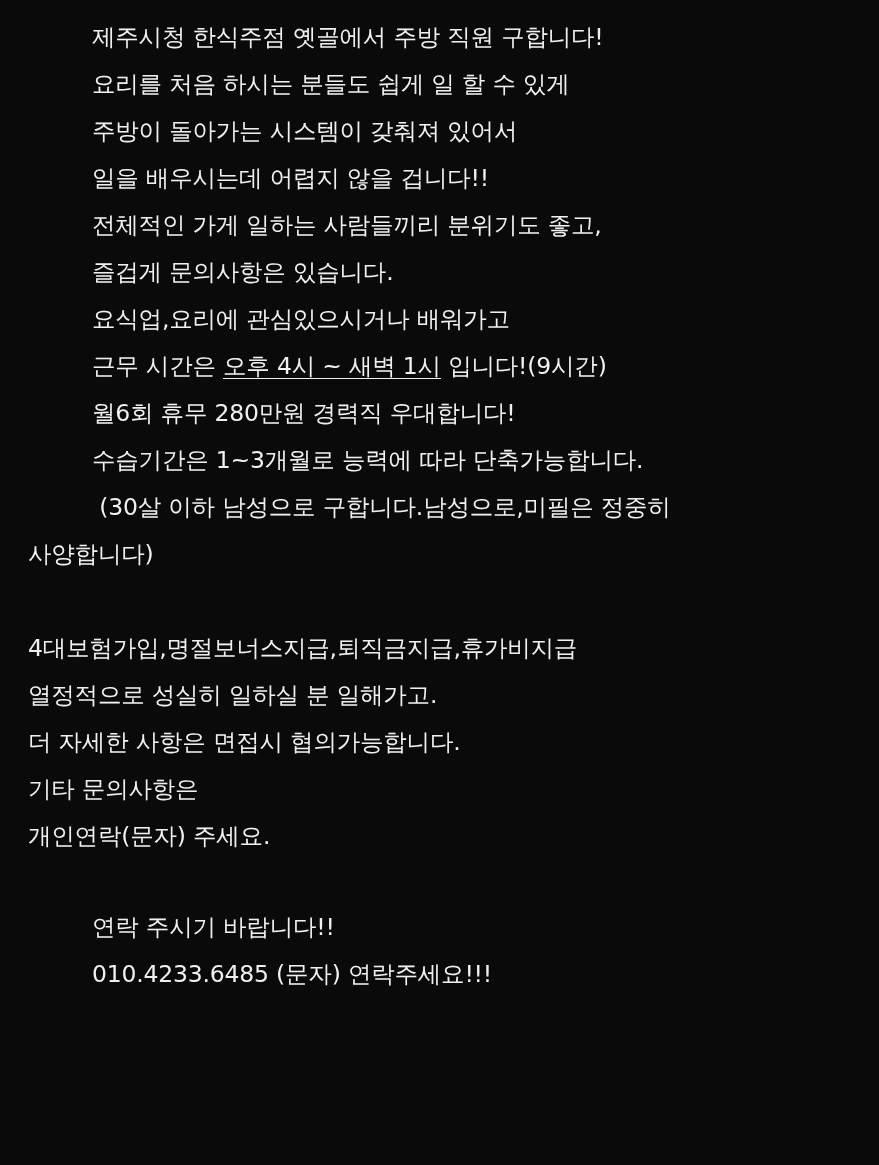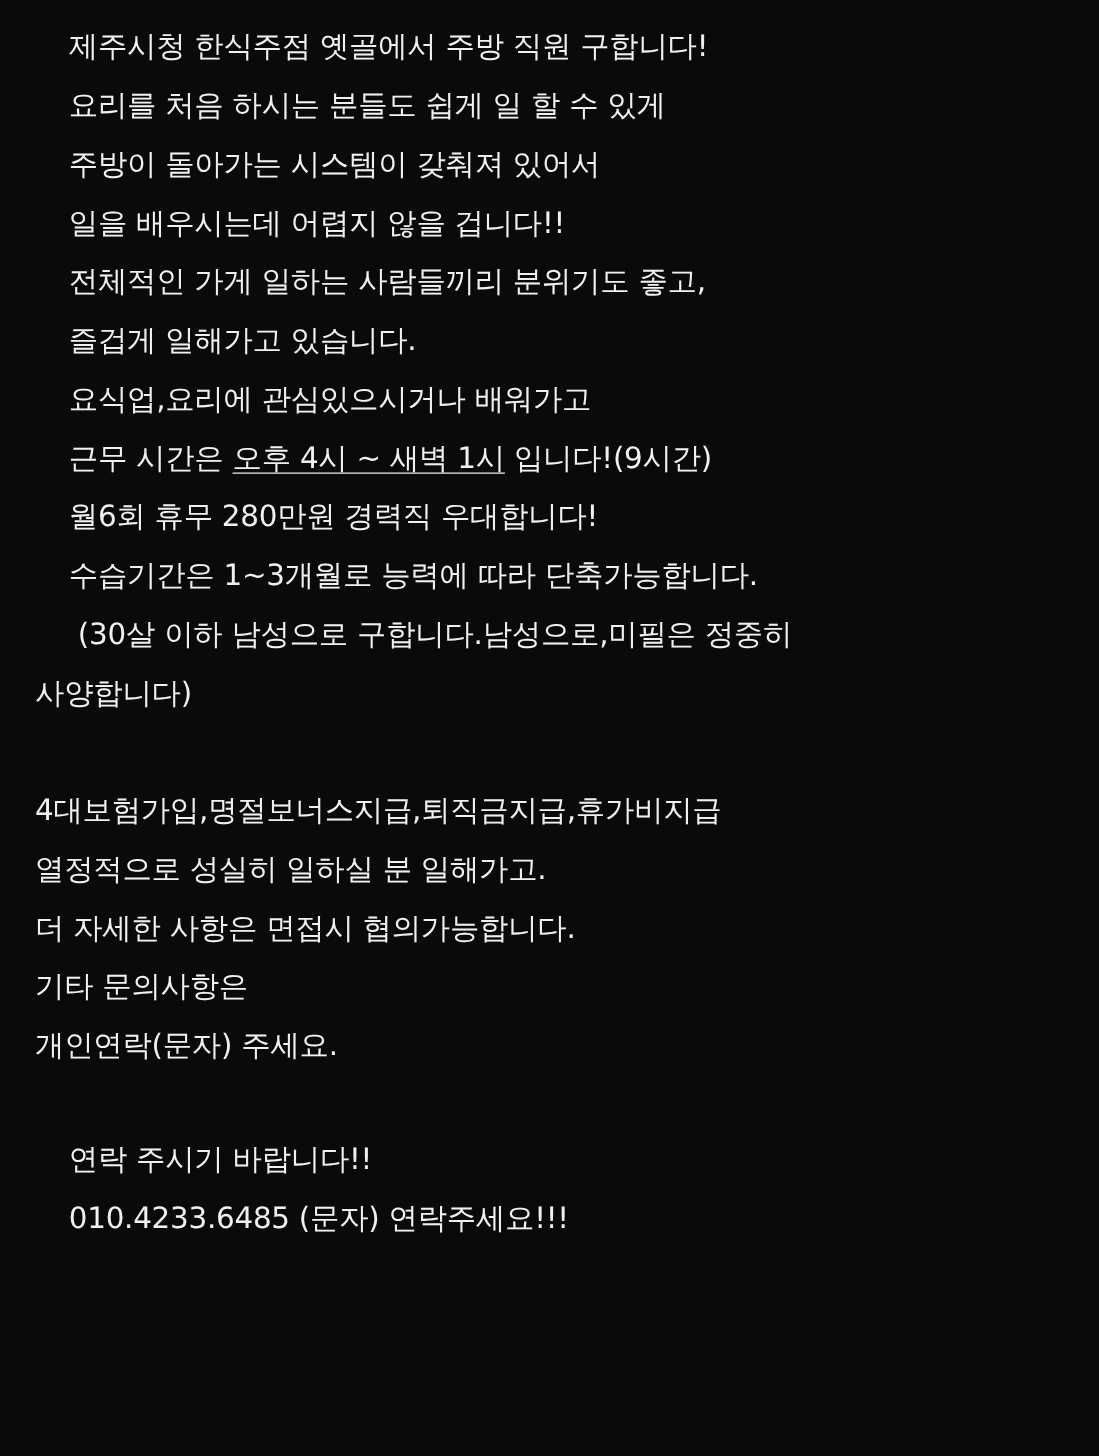--- a/index.html
+++ b/index.html
@@ -23,20 +23,21 @@
   }
   .line {
     font-size: 23.5px;
     line-height: 47px;
     color: #f0f0f0;
     white-space: pre-wrap;
     letter-spacing: -0.2px;
   }
   .indent {
     padding-left: 55px;
+    margin-left: 37px;
   }
   .underline {
     text-decoration: underline;
     text-decoration-thickness: 1px;
     text-underline-offset: 4px;
   }
   .blank {
     height: 47px;
   }
   .blank-small {
@@ -49,21 +50,21 @@
 </head>
 <body>
 
 <div id="post">
 
   <div class="line indent">제주시청 한식주점 옛골에서 주방 직원 구합니다!</div>
   <div class="line indent">요리를 처음 하시는 분들도 쉽게 일 할 수 있게</div>
   <div class="line indent">주방이 돌아가는 시스템이 갖춰져 있어서</div>
   <div class="line indent">일을 배우시는데 어렵지 않을 겁니다!!</div>
   <div class="line indent">전체적인 가게 일하는 사람들끼리 분위기도 좋고,</div>
-  <div class="line indent">즐겁게 일해가고 있습니다.</div>
+  <div class="line indent">즐겁게 문의사항은 있습니다.</div>
   <div class="line indent">요식업,요리에 관심있으시거나 배워가고</div>
 
   <div class="line indent"><span>근무 시간은 </span><span class="underline">오후 4시 ~ 새벽 1시</span><span> 입니다!(9시간)</span></div>
 
   <div class="line indent">월6회 휴무 280만원 경력직 우대합니다!</div>
   <div class="line indent">수습기간은 1~3개월로 능력에 따라 단축가능합니다.</div>
   <div class="line indent"> (30살 이하 남성으로 구합니다.남성으로,미필은 정중히</div>
   <div class="line block">사양합니다)</div>
 
   <div class="blank"></div>

